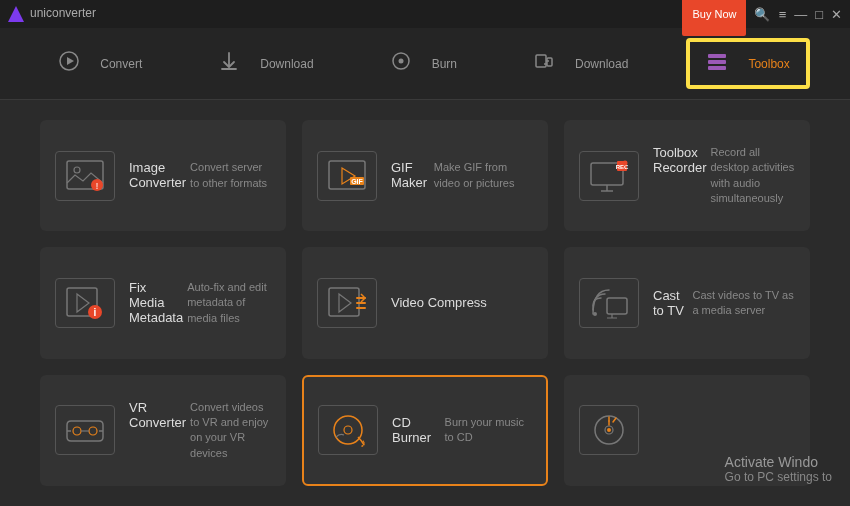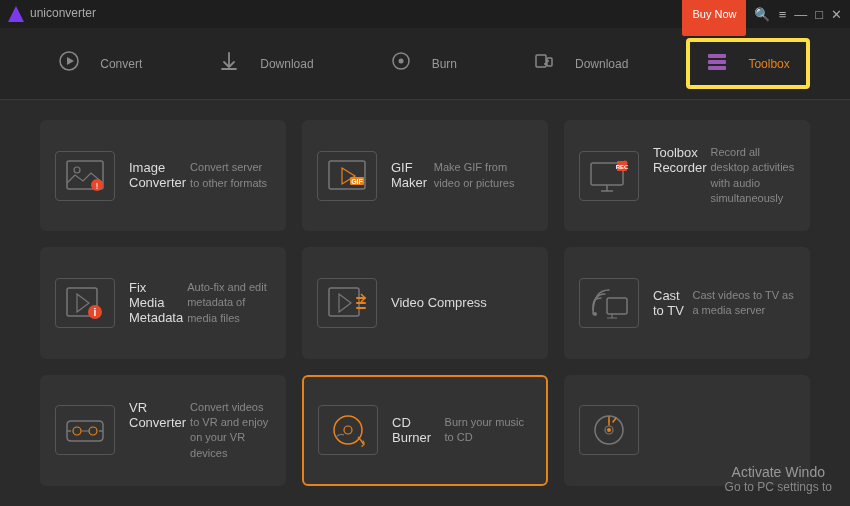--- a/index.html
+++ b/index.html
@@ -137,23 +137,23 @@
     }
     .tool-card-desc {
       font-size: 11px;
       color: #888;
       line-height: 1.4;
     }
 
     
     .activate-watermark {
       position: absolute;
-      bottom: 12px;
+      bottom: 22px;
       right: 18px;
-      text-align: center;
+      text-align: left;
       font-size: 12px;
       color: #888;
     }
     .activate-watermark div:first-child {
       font-size: 14px;
       color: #999;
     }
   </style>
 </head>
 <body>

